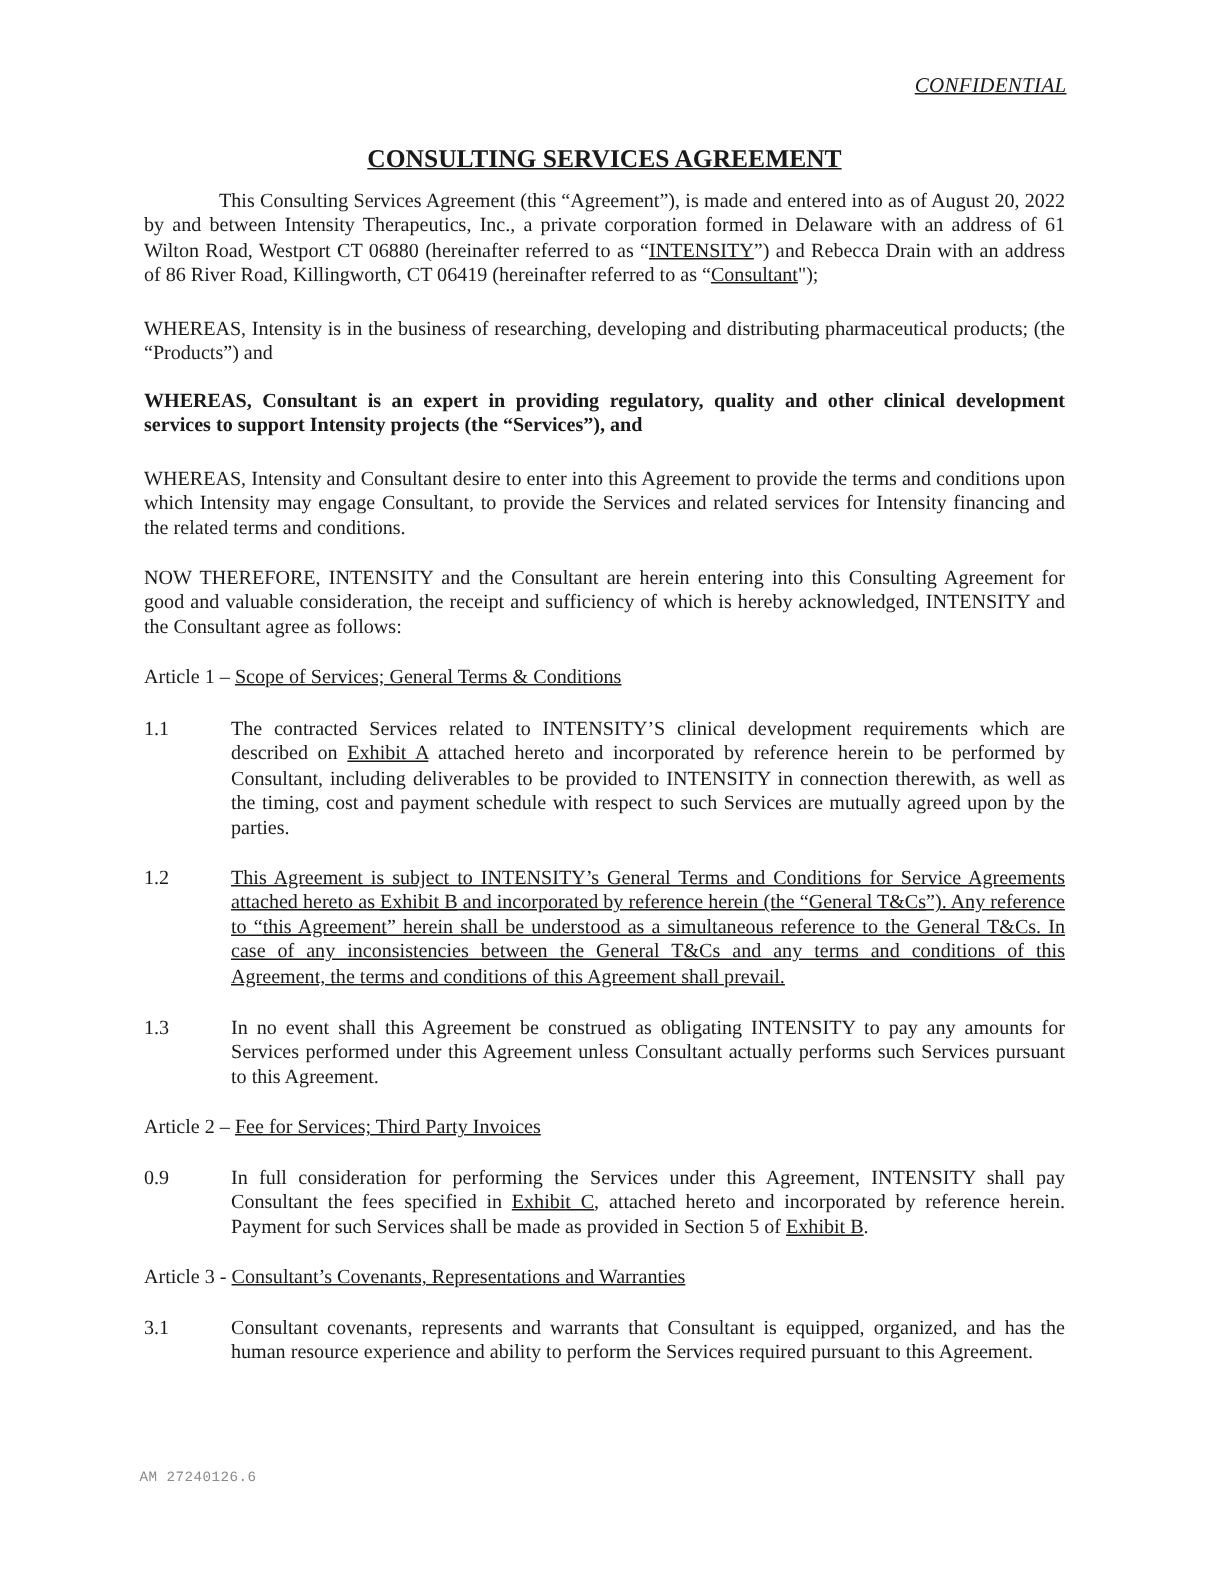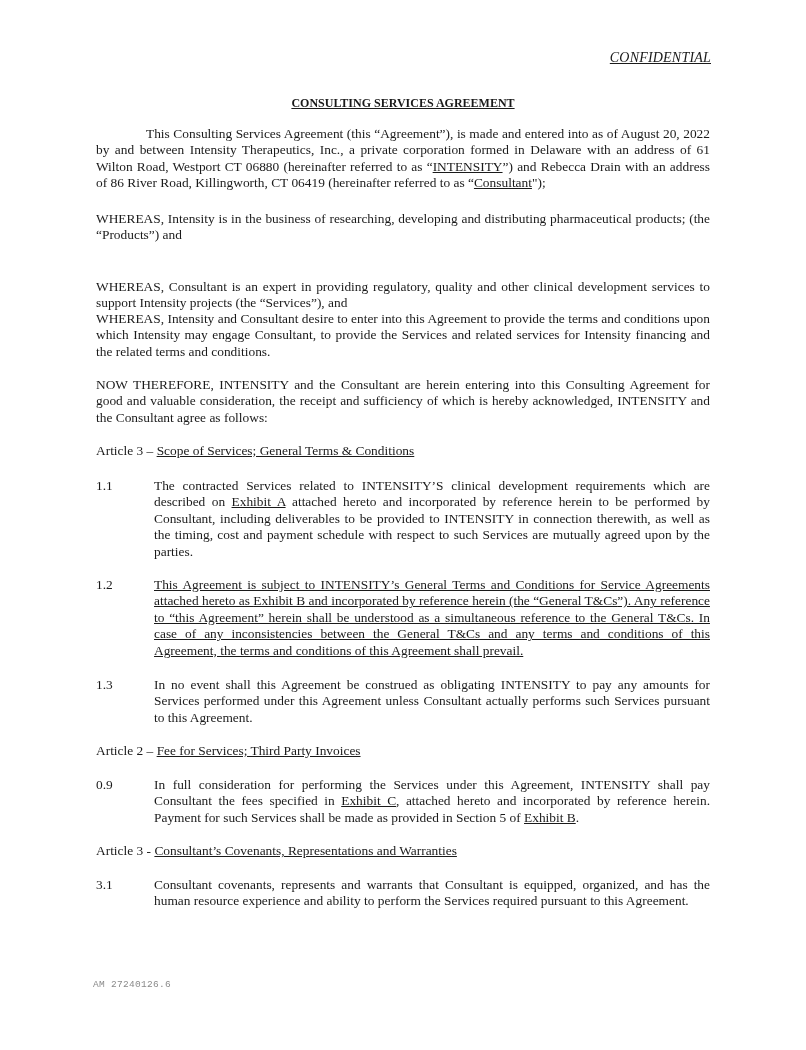--- a/index.html
+++ b/index.html
@@ -1,44 +1,44 @@
 <!DOCTYPE html>
 <html><head>
 <meta charset="utf-8">
 <style>
   html, body { margin: 0; padding: 0; background: #ffffff; }
   body { width: 806px; height: 1050px; position: relative; overflow: hidden;
          font-family: "Liberation Serif", serif; color: #1a1a1a; font-size: 13.4px; }
   .abs { position: absolute; }
   u { text-decoration: underline; text-underline-offset: 1px; }
   .conf { right: 95px; top: 50px; font-size: 14px; text-decoration: underline; letter-spacing: 0.2px; font-style: italic; }
-  .title { left: 0; width: 806px; text-align: center; top: 96px; font-size: 12px; font-weight: bold;
+  .title { left: 0; width: 806px; text-align: center; top: 96px; font-size: 17px; font-weight: bold;
            text-decoration: underline; }
   .para { left: 96px; width: 614px; text-align: justify; line-height: 16.4px; margin: 0; }
   .indent { text-indent: 50px; }
   .article { left: 96px; line-height: 16px; }
   .sec { left: 96px; width: 614px; line-height: 16.4px; }
   .sec .num { position: absolute; left: 0; top: 0; }
   .sec .body { margin-left: 58px; text-align: justify; }
   .footer { left: 93px; top: 979px; font-family: "Liberation Mono", monospace; font-size: 9.5px; color: #8a8a8a; letter-spacing: 0.3px; }
 </style>
 </head>
 <body>
 
 <div class="abs conf">CONFIDENTIAL</div>
 <div class="abs title">CONSULTING SERVICES AGREEMENT</div>
 
 <p class="abs para indent" style="top:126px;"><span>This Consulting Services Agreement (this “Agreement”), is made and entered into as of August 20, 2022 by and between Intensity Therapeutics, Inc., a private corporation formed in Delaware with an address of 61 Wilton Road, Westport CT 06880 (hereinafter referred to as “</span><u>INTENSITY</u><span>”) and Rebecca Drain with an address of 86 River Road, Killingworth, CT 06419 (hereinafter referred to as “</span><u>Consultant</u><span>");</span></p>
 
 <p class="abs para" style="top:211px;">WHEREAS, Intensity is in the business of researching, developing and distributing pharmaceutical products; (the “Products”) and</p>
-<p class="abs para" style="top:279px;">WHEREAS, Consultant is an expert in providing regulatory, quality and other clinical development services to support Intensity projects (the “Services”), and</p>
+<p class="abs para" style="top:259px;font-weight:bold;">WHEREAS, Consultant is an expert in providing regulatory, quality and other clinical development services to support Intensity projects (the “Services”), and</p>
 <p class="abs para" style="top:311px;">WHEREAS, Intensity and Consultant desire to enter into this Agreement to provide the terms and conditions upon which Intensity may engage Consultant, to provide the Services and related services for Intensity financing and the related terms and conditions.</p>
 <p class="abs para" style="top:377px;">NOW THEREFORE, INTENSITY and the Consultant are herein entering into this Consulting Agreement for good and valuable consideration, the receipt and sufficiency of which is hereby acknowledged, INTENSITY and the Consultant agree as follows:</p>
 
-<div class="abs article" style="top:443px;"><span>Article 3 – </span><u>Scope of Services; General Terms &amp; Conditions</u></div>
+<div class="abs article" style="top:443px;"><span>Article 1 – </span><u>Scope of Services; General Terms &amp; Conditions</u></div>
 
 <div class="abs sec" style="top:478px;">
   <span class="num">1.1</span>
   <div class="body"><span>The contracted Services related to INTENSITY’S clinical development requirements which are described on </span><u>Exhibit A</u><span> attached hereto and incorporated by reference herein to be performed by Consultant, including deliverables to be provided to INTENSITY in connection therewith, as well as the timing, cost and payment schedule with respect to such Services are mutually agreed upon by the parties.</span></div>
 </div>
 
 <div class="abs sec" style="top:577px;text-decoration:underline;">
   <span class="num">1.2</span>
   <div class="body"><span>This Agreement is subject to INTENSITY’s General Terms and Conditions for Service Agreements attached hereto as </span><u>Exhibit B</u><span> and incorporated by reference herein (the “</span><u>General T&amp;Cs</u><span>”). Any reference to “</span><u>this Agreement</u><span>” herein shall be understood as a simultaneous reference to the General T&amp;Cs.  In case of any inconsistencies between the General T&amp;Cs and any terms and conditions of this Agreement, the terms and conditions of this Agreement shall prevail.</span></div>
 </div>

